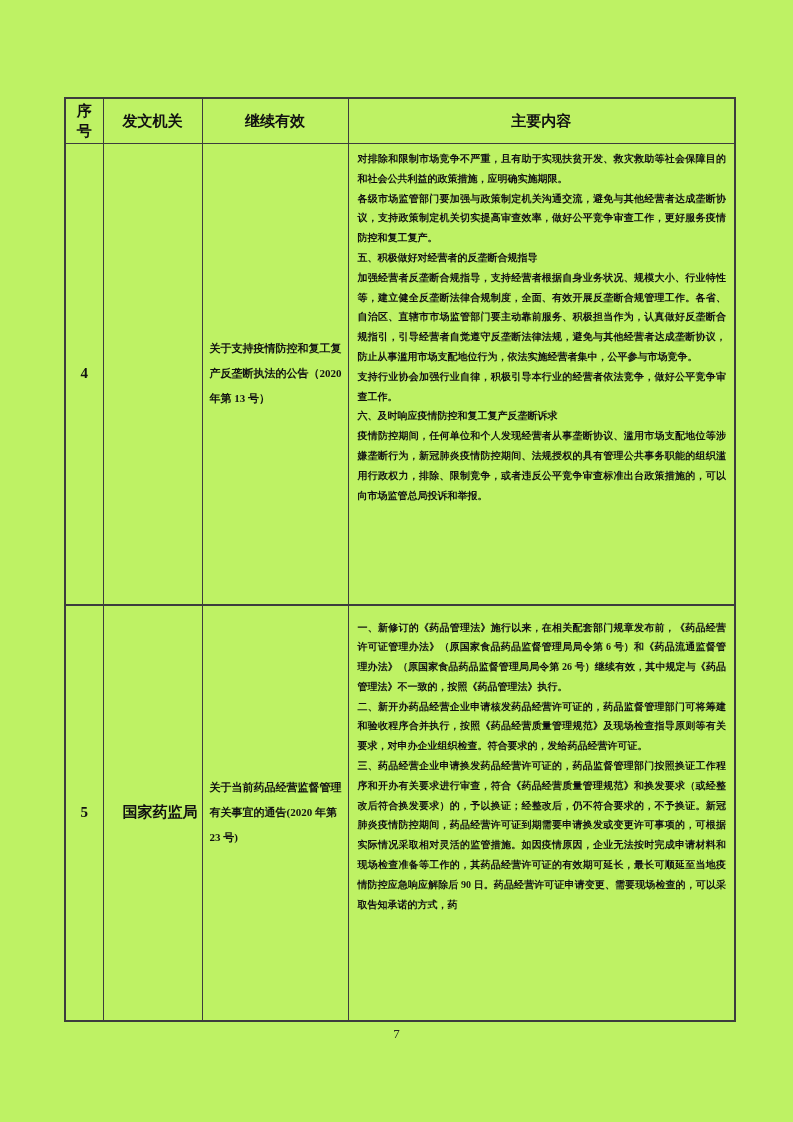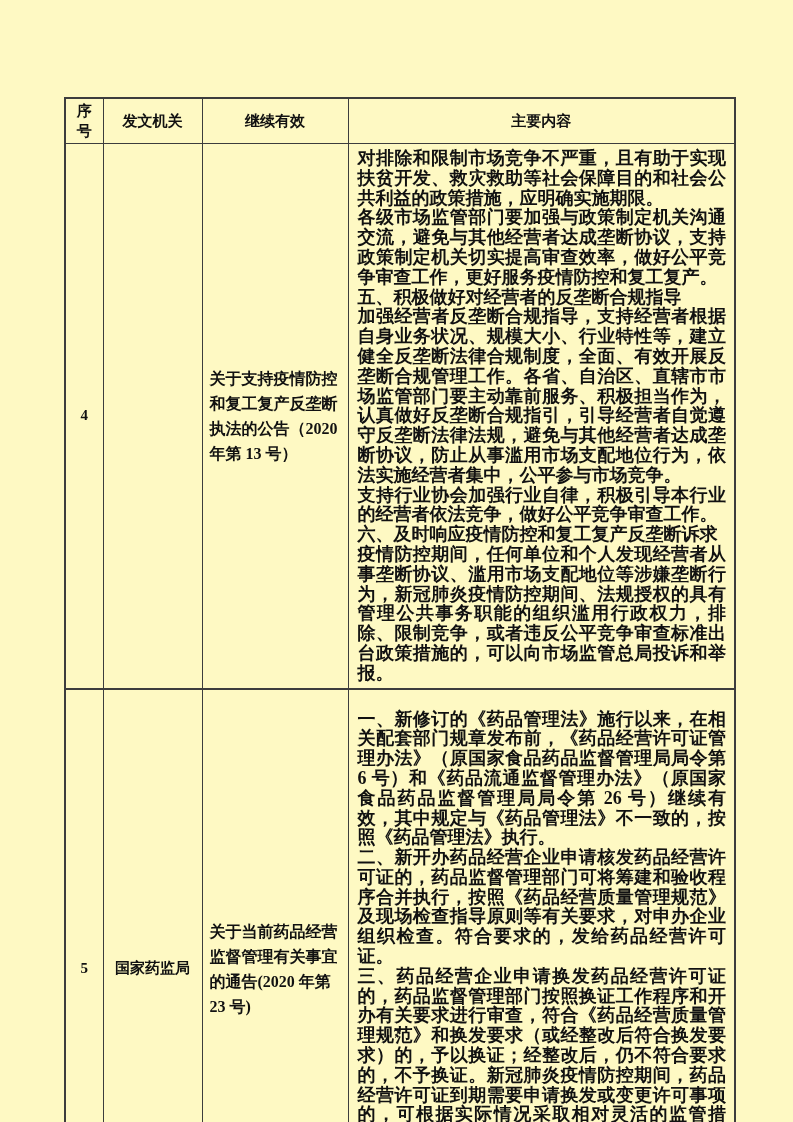--- a/index.html
+++ b/index.html
@@ -5,21 +5,21 @@
   * { margin: 0; padding: 0; box-sizing: border-box; }
   html, body { background: #ffffff; }
   body {
     width: 793px; height: 1122px;
     font-family: "Liberation Serif", "DejaVu Serif", serif;
     color: #111111;
   }
   .page {
     position: relative;
     width: 793px; height: 1122px;
-    background: #fef9c3;
+    background: #bef264;
     overflow: hidden;
   }
   table.doc-table {
     position: absolute;
     left: 64px; top: 97px;
     width: 670px;
     table-layout: fixed;
     border-collapse: collapse;
     border: 2px solid #3d3d3d;
   }
@@ -35,41 +35,41 @@
     text-align: center;
     line-height: 20px;
     padding: 12px 0;
   }
   tr.header-row th.h-serial { padding: 2px 10px; }
   td.cell-serial {
     text-align: center;
     font-size: 15px;
   }
   td.cell-agency {
-    text-align: center;
+    text-align: right;
     font-size: 15px;
     padding: 2px 4px;
   }
   td.cell-title {
-    font-size: 16px;
+    font-size: 11px;
     line-height: 25px;
     padding: 0 4px 0 7px;
     text-align: left;
   }
   td.cell-content {
     vertical-align: top;
-    font-size: 18px;
+    font-size: 10px;
     line-height: 19.8px;
     padding: 5px 8px 4px 9px;
     text-align: justify;
   }
   tr.data-row-4 { height: 461px; }
   tr.data-row-4 td { border-bottom-width: 2.5px; }
   tr.data-row-5 { height: 416px; }
-  tr.data-row-5 td.cell-content { padding-top: 20px; margin-left: 21px; }
+  tr.data-row-5 td.cell-content { padding-top: 12px; margin-left: 21px; }
   td.cell-content p { text-align: justify; }
   .page-number {
     position: absolute;
     top: 1026px; left: 0;
     width: 100%;
     text-align: center;
     font-size: 13px;
     font-weight: normal;
     color: #222222;
   }

